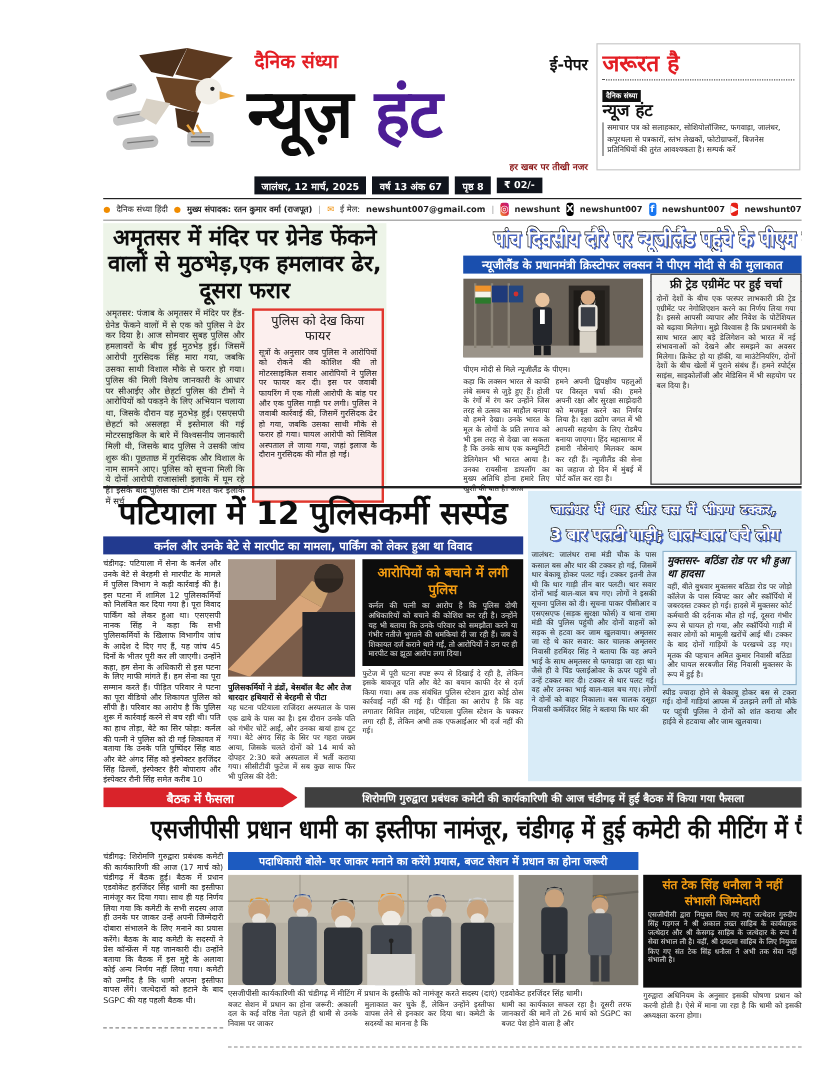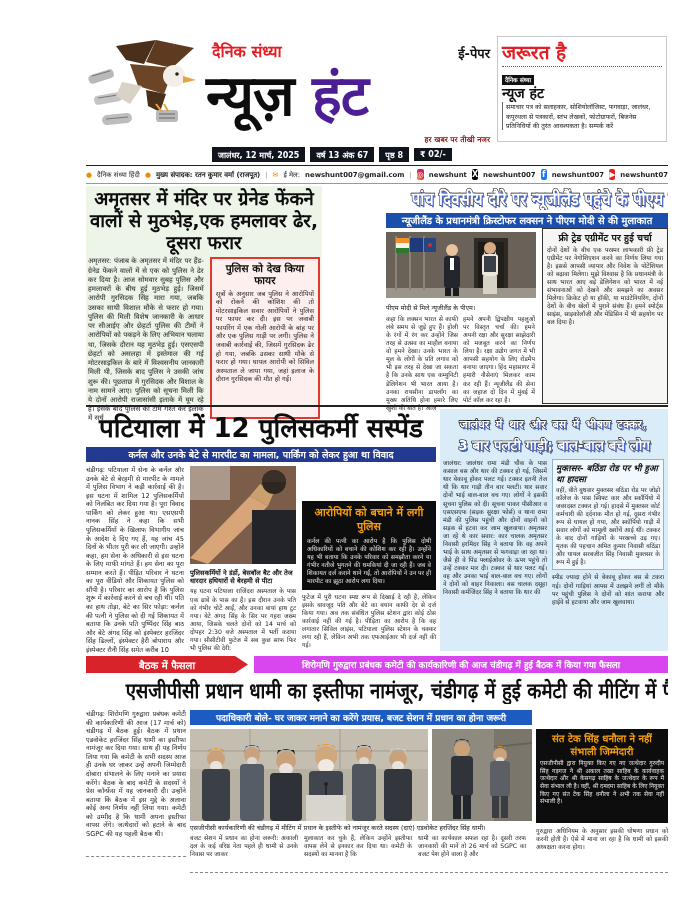--- a/index.html
+++ b/index.html
@@ -94,21 +94,21 @@
     <span style="font-weight:bold;">newshunt007</span>
     <span class="icn" style="background:#e62117;">▶</span>
     <span style="font-weight:bold;">newshunt07</span>
   </div>
 
   <div class="abs" style="left:86px;top:186px;width:236px;height:218px;background:#edf4e8;padding:2px 2px;box-sizing:border-box;">
     <div class="head-black" style="font-size:18.5px;line-height:1.18;text-align:center;">अमृतसर में मंदिर पर ग्रेनेड फेंकने वालों से मुठभेड़,एक हमलावर ढेर, दूसरा फरार</div>
     <div style="display:flex;gap:6px;margin-top:4px;">
       <div class="t7" style="width:146px;">अमृतसर: पंजाब के अमृतसर में मंदिर पर हैंड-ग्रेनेड फेंकने वालों में से एक को पुलिस ने ढेर कर दिया है। आज सोमवार सुबह पुलिस और हमलावरों के बीच हुई मुठभेड़ हुई। जिसमें आरोपी गुरसिदक सिंह मारा गया, जबकि उसका साथी विशाल मौके से फरार हो गया। पुलिस की मिली विशेष जानकारी के आधार पर सीआईए और छेहर्टा पुलिस की टीमों ने आरोपियों को पकड़ने के लिए अभियान चलाया था, जिसके दौरान यह मुठभेड़ हुई। एसएसपी छेहर्टा को असलहा में इस्तेमाल की गई मोटरसाइकिल के बारे में विश्वसनीय जानकारी मिली थी, जिसके बाद पुलिस ने उसकी जांच शुरू की। पूछताछ में गुरसिदक और विशाल के नाम सामने आए। पुलिस को सूचना मिली कि ये दोनों आरोपी राजासांसी इलाके में घूम रहे हैं। इसके बाद पुलिस की टीमें गश्त कर इलाके में सर्च</div>
       <div style="width:136px;border:2px solid #e0372e;background:#fcefee;padding:4px 4px;box-sizing:border-box;height:162px;">
-        <div style="font-size:10.5px;font-weight:700;text-align:center;color:#111;line-height:1.1;margin-bottom:3px;">पुलिस को देख किया फायर</div>
+        <div style="font-size:10.5px;font-weight:400;text-align:center;color:#111;line-height:1.1;margin-bottom:3px;">पुलिस को देख किया फायर</div>
         <div class="t65">सूत्रों के अनुसार जब पुलिस ने आरोपियों को रोकने की कोशिश की तो मोटरसाइकिल सवार आरोपियों ने पुलिस पर फायर कर दी। इस पर जवाबी फायरिंग में एक गोली आरोपी के बांह पर और एक पुलिस गाड़ी पर लगी। पुलिस ने जवाबी कार्रवाई की, जिसमें गुरसिदक ढेर हो गया, जबकि उसका साथी मौके से फरार हो गया। घायल आरोपी को सिविल अस्पताल ले जाया गया, जहां इलाज के दौरान गुरसिदक की मौत हो गई।</div>
       </div>
     </div>
   </div>
 
   <div class="abs" style="left:386px;top:186px;width:282px;height:218px;">
     <div style="width:282px;text-align:center;overflow:hidden;">
       <span class="outline fit" style="font-size: 18px; transform: scaleX(0.847);">पांच दिवसीय दौरे पर न्यूजीलैंड पहुंचे के पीएम मोदी</span>
     </div>
     <div class="bluebar" style="width:282px;height:15px;margin-top:3px;">
@@ -184,21 +184,21 @@
             <path d="M0 92 L60 30 L78 40 L18 98 Z" fill="#d8a579"></path>
             <path d="M60 30 L70 18 L84 26 L78 40 Z" fill="#caa06f"></path>
             <rect x="62" y="44" width="44" height="54" fill="#23242a"></rect>
             <circle cx="84" cy="16" r="12" fill="#2e2620"></circle>
             <path d="M72 16 a12 12 0 0 1 24 0 z" fill="#3a3028"></path>
           </svg>
         </div>
         <div class="cap" style="margin-top:1px;">पुलिसकर्मियों ने डंडों, बेसबॉल बैट और तेज धारदार हथियारों से बेरहमी से पीटा</div>
         <div class="t62" style="margin-top:2px;">यह घटना पटियाला राजिंदरा अस्पताल के पास एक ढाबे के पास का है। इस दौरान उनके पति को गंभीर चोटें आईं, और उनका बायां हाथ टूट गया। बेटे अंगद सिंह के सिर पर गहरा जख्म आया, जिसके चलते दोनों को 14 मार्च को दोपहर 2:30 बजे अस्पताल में भर्ती कराया गया। सीसीटीवी फुटेज में सब कुछ साफ फिर भी पुलिस की देरी:</div>
       </div>
-      <div style="width:134px;margin-top:35px;">
+      <div style="width:134px;">
         <div class="blackbox" style="padding:5px;box-sizing:border-box;">
           <div class="orange-h" style="font-size:11px;">आरोपियों को बचाने में लगी पुलिस</div>
           <div class="t62" style="color:#e8e8e8;margin-top:3px;">कर्नल की पत्नी का आरोप है कि पुलिस दोषी अधिकारियों को बचाने की कोशिश कर रही है। उन्होंने यह भी बताया कि उनके परिवार को समझौता करने या गंभीर नतीजे भुगतने की धमकियां दी जा रही हैं। जब वे शिकायत दर्ज कराने थाने गईं, तो आरोपियों ने उन पर ही मारपीट का झूठा आरोप लगा दिया।</div>
         </div>
         <div class="t62" style="margin-top:3px;">फुटेज में पूरी घटना स्पष्ट रूप से दिखाई दे रही है, लेकिन इसके बावजूद पति और बेटे का बयान काफी देर से दर्ज किया गया। अब तक संबंधित पुलिस स्टेशन द्वारा कोई ठोस कार्रवाई नहीं की गई है। पीड़िता का आरोप है कि वह लगातार सिविल लाइंस, पटियाला पुलिस स्टेशन के चक्कर लगा रही हैं, लेकिन अभी तक एफआईआर भी दर्ज नहीं की गई।</div>
       </div>
     </div>
   </div>
 
   <div class="abs" style="left:440px;top:409px;width:228px;height:242px;background:#d9ecf8;padding:3px;box-sizing:border-box;">
@@ -212,21 +212,21 @@
         <div style="background:#f2f9fe;border:1px solid #8fb4cd;padding:3px;box-sizing:border-box;">
           <div style="font-size:8.6px;font-weight:800;font-style:italic;color:#111;line-height:1.2;">मुक्तसर- बठिंडा रोड पर भी हुआ था हादसा</div>
           <div class="t62" style="margin-top:2px;">वहीं, बीते बुधवार मुक्तसर बठिंडा रोड पर जोड़ो कॉलेज के पास स्विफ्ट कार और स्कॉर्पियो में जबरदस्त टक्कर हो गई। हादसे में मुक्तसर कोर्ट कर्मचारी की दर्दनाक मौत हो गई, दूसरा गंभीर रूप से घायल हो गया, और स्कॉर्पियो गाड़ी में सवार लोगों को मामूली खरोंचें आई थीं। टक्कर के बाद दोनों गाड़ियों के परखच्चे उड़ गए। मृतक की पहचान अमित कुमार निवासी बठिंडा और घायल सरबजीत सिंह निवासी मुक्तसर के रूप में हुई है।</div>
         </div>
         <div class="t62" style="margin-top:3px;">स्पीड ज्यादा होने से बेकाबू होकर बस से टकरा गई। दोनों गाड़ियां आपस में उलझने लगीं तो मौके पर पहुंची पुलिस ने दोनों को शांत कराया और हाईवे से हटवाया और जाम खुलवाया।</div>
       </div>
     </div>
   </div>
 
   <div class="abs" style="left:86px;top:656px;width:162px;height:17px;background:#d9232a;color:#fff;font-size:10px;font-weight:800;display:flex;align-items:center;justify-content:center;clip-path:polygon(0 0,92% 0,100% 50%,92% 100%,0 100%);">बैठक में फैसला</div>
-  <div class="abs bluebar" style="left:254px;top:656px;width:414px;height:17px;background:#d946ef;">
+  <div class="abs bluebar" style="left:254px;top:656px;width:414px;height:17px;background:#404040;">
     <span class="fit" style="font-size:8.8px;">शिरोमणि गुरुद्वारा प्रबंधक कमेटी  की कार्यकारिणी की आज चंडीगढ़ में हुई बैठक में किया गया फैसला</span>
   </div>
 
   <div class="abs" style="left:86px;top:676px;width:582px;text-align:center;overflow:hidden;">
     <span class="fit head-black" style="font-size: 21px; font-weight: 900; transform: scaleX(0.88);">एसजीपीसी प्रधान धामी का इस्तीफा नामंजूर, चंडीगढ़ में हुई कमेटी की मीटिंग में फैसला</span>
   </div>
 
   <div class="abs t65" style="left:86px;top:710px;width:100px;height:142px;">चंडीगढ़: शिरोमणि गुरुद्वारा प्रबंधक कमेटी की कार्यकारिणी की आज (17 मार्च को) चंडीगढ़ में बैठक हुई। बैठक में प्रधान एडवोकेट हरजिंदर सिंह धामी का इस्तीफा नामंजूर कर दिया गया। साथ ही यह निर्णय लिया गया कि कमेटी के सभी सदस्य आज ही उनके घर जाकर उन्हें अपनी जिम्मेदारी दोबारा संभालने के लिए मनाने का प्रयास करेंगे। बैठक के बाद कमेटी के सदस्यों ने प्रेस कॉन्फ्रेंस में यह जानकारी दी। उन्होंने बताया कि बैठक में इस मुद्दे के अलावा कोई अन्य निर्णय नहीं लिया गया। कमेटी को उम्मीद है कि धामी अपना इस्तीफा वापस लेंगे। जत्थेदारों को हटाने के बाद SGPC की यह पहली बैठक थी।</div>
   <div class="abs dashed" style="left:86px;top:856px;width:100px;"></div>
 

